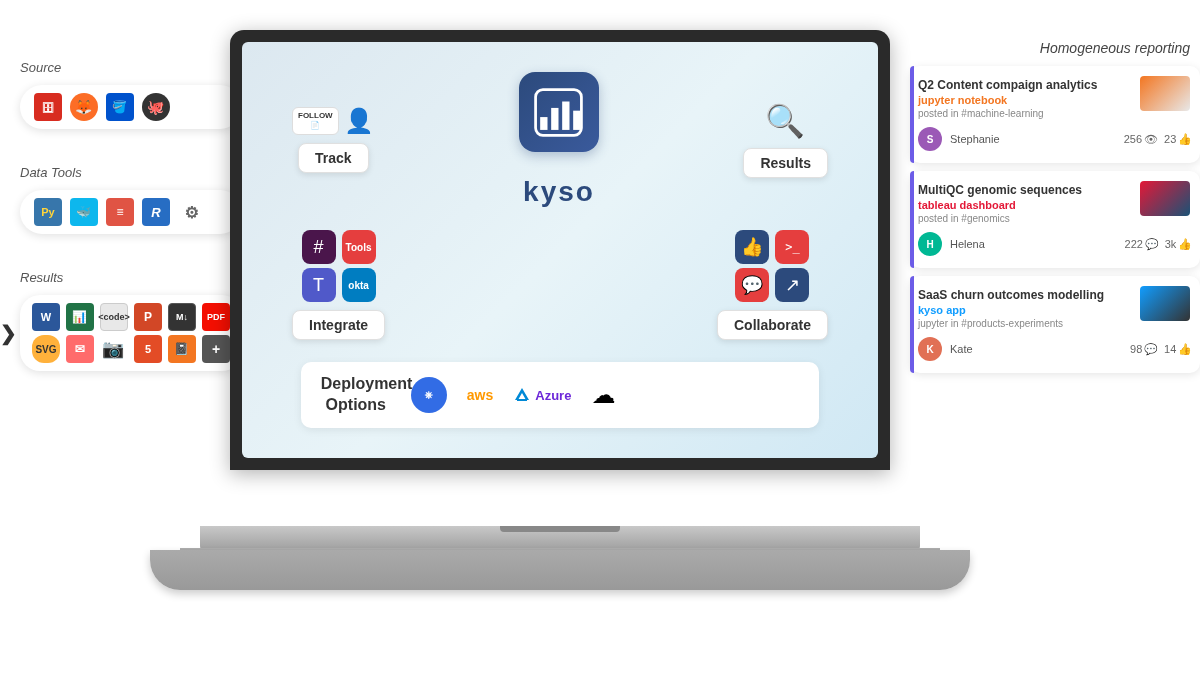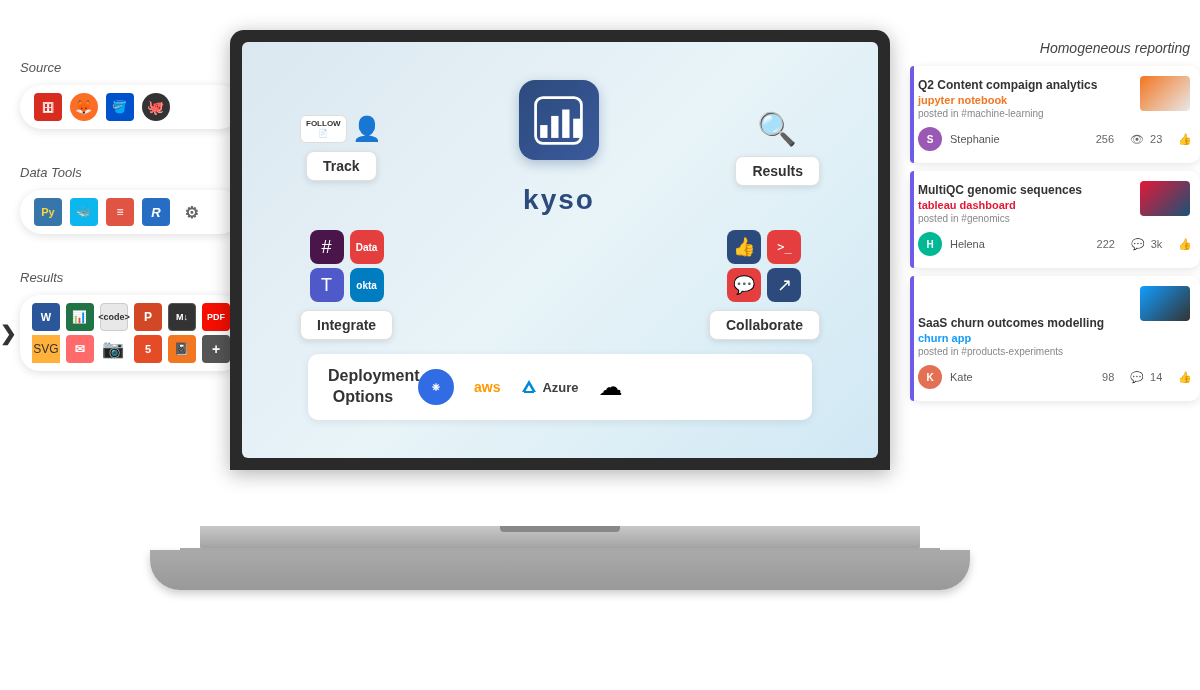--- a/index.html
+++ b/index.html
@@ -74,21 +74,21 @@
     .icon-r { background: #276dc3; color: white; border-radius: 4px; font-size: 13px; font-weight: bold; font-style: italic; }
     .icon-gear { background: transparent; color: #666; border-radius: 50%; font-size: 16px; }
 
     
     .icon-word { background: #2b579a; color: white; border-radius: 4px; font-size: 11px; font-weight: bold; }
     .icon-bar { background: #217346; color: white; border-radius: 4px; font-size: 12px; }
     .icon-code { background: #e8e8e8; color: #333; border-radius: 4px; font-size: 9px; font-weight: bold; border: 1px solid #ccc; }
     .icon-ppt { background: #d24726; color: white; border-radius: 4px; font-size: 12px; }
     .icon-md { background: #333; color: white; border-radius: 4px; font-size: 9px; font-weight: bold; border: 1px solid #555; }
     .icon-pdf { background: #f40f02; color: white; border-radius: 4px; font-size: 9px; font-weight: bold; border: 2px solid #f40f02; }
-    .icon-svg { background: #ffb13b; color: #333; border-radius: 0; font-size: 12px; font-weight: normal; }
+    .icon-svg { background: #ffb13b; color: #333; border-radius: 12px; font-size: 10px; font-weight: bold; }
     .icon-email { background: #ff6b6b; color: white; border-radius: 4px; font-size: 12px; }
     .icon-html5 { background: #e34c26; color: white; border-radius: 4px; font-size: 11px; font-weight: bold; }
     .icon-jupyter { background: #f37621; color: white; border-radius: 4px; font-size: 12px; }
     .icon-plus { background: #555; color: white; border-radius: 4px; font-size: 14px; }
 
     .icon-strip-two-rows {
       display: flex;
       flex-direction: column;
       gap: 4px;
     }
@@ -122,21 +122,21 @@
       width: 100%;
       height: 100%;
       background: linear-gradient(135deg, #dce8f0 0%, #e8f4f8 50%, #d0e8f4 100%);
       border-radius: 6px;
       position: relative;
       overflow: hidden;
       display: flex;
       flex-direction: column;
       align-items: center;
       justify-content: center;
-      padding: 28px;
+      padding: 20px;
     }
 
     .laptop-base {
       position: absolute;
       bottom: 60px;
       left: 0;
       width: 720px;
       height: 24px;
       background: linear-gradient(to bottom, #c8c8c8, #a0a0a0);
       border-radius: 0 0 4px 4px;
@@ -417,21 +417,21 @@
       display: flex;
       gap: 6px;
       align-items: center;
       font-size: 11px;
       color: #666;
     }
 
     .rc-stat {
       display: flex;
       align-items: center;
-      gap: 16px;
+      gap: 2px;
     }
 
     .rc-preview {
       position: absolute;
       right: 10px;
       top: 10px;
       width: 50px;
       height: 35px;
       border-radius: 4px;
       overflow: hidden;
@@ -547,21 +547,21 @@
           </div>
 
         </div>
 
         <div class="screen-middle">
 
           <div class="integrate-block">
             <div class="integrate-icons">
               <div class="integrate-row">
                 <div class="sl-icon sl-slack">#</div>
-                <div class="sl-icon sl-ping">Data</div>
+                <div class="sl-icon sl-ping">Tools</div>
               </div>
               <div class="integrate-row">
                 <div class="sl-icon sl-teams">T</div>
                 <div class="sl-icon sl-okta">okta</div>
               </div>
             </div>
             <div class="feature-btn">Integrate</div>
           </div>
 
           <div style="width:100px;"></div>
@@ -589,21 +589,21 @@
             <div class="dep-k8s">⎈</div>
           </div>
 
           <div class="dep-icon dep-aws">aws</div>
 
           <div class="dep-icon dep-azure">
             <svg width="18" height="18" viewBox="0 0 18 18">
                 <polygon points="9,2 2,14 5,14 9,7 13,14 16,14" fill="#0089d6"></polygon>
                 <rect x="4" y="13" width="10" height="2" fill="#0089d6"></rect>
               </svg>
-            <span style="color:#404040; font-size:13px; font-weight:600;">Azure</span>
+            <span style="color:#6d28d9; font-size:13px; font-weight:600;">Azure</span>
           </div>
 
           <div class="dep-icon" style="font-size:24px;">☁</div>
         </div>
 
       </div>
 
     </div>
   </div>
 
@@ -662,24 +662,24 @@
         <div class="rc-stat">
           <span>3k</span>
           <span>👍</span>
         </div>
       </div>
     </div>
   </div>
 
   <div class="report-card">
     <div style="display:flex; gap:8px;">
-      <div style="flex:1;margin-top:28px;">
+      <div style="flex:1;">
         <div class="rc-title">SaaS churn outcomes modelling</div>
-        <div class="rc-tag tag-dash">churn app</div>
-        <div class="rc-posted">posted in #products-experiments</div>
+        <div class="rc-tag tag-dash">kyso app</div>
+        <div class="rc-posted">jupyter in #products-experiments</div>
       </div>
       <div class="rc-preview preview-dash" style="width:50px;height:35px;border-radius:4px;background:linear-gradient(135deg,#119dff,#333);"></div>
     </div>
     <div class="rc-footer">
       <div class="rc-avatar" style="background:#e17055;">K</div>
       <span class="rc-name">Kate</span>
       <div class="rc-stats">
         <div class="rc-stat">
           <span>98</span>
           <span>💬</span>

